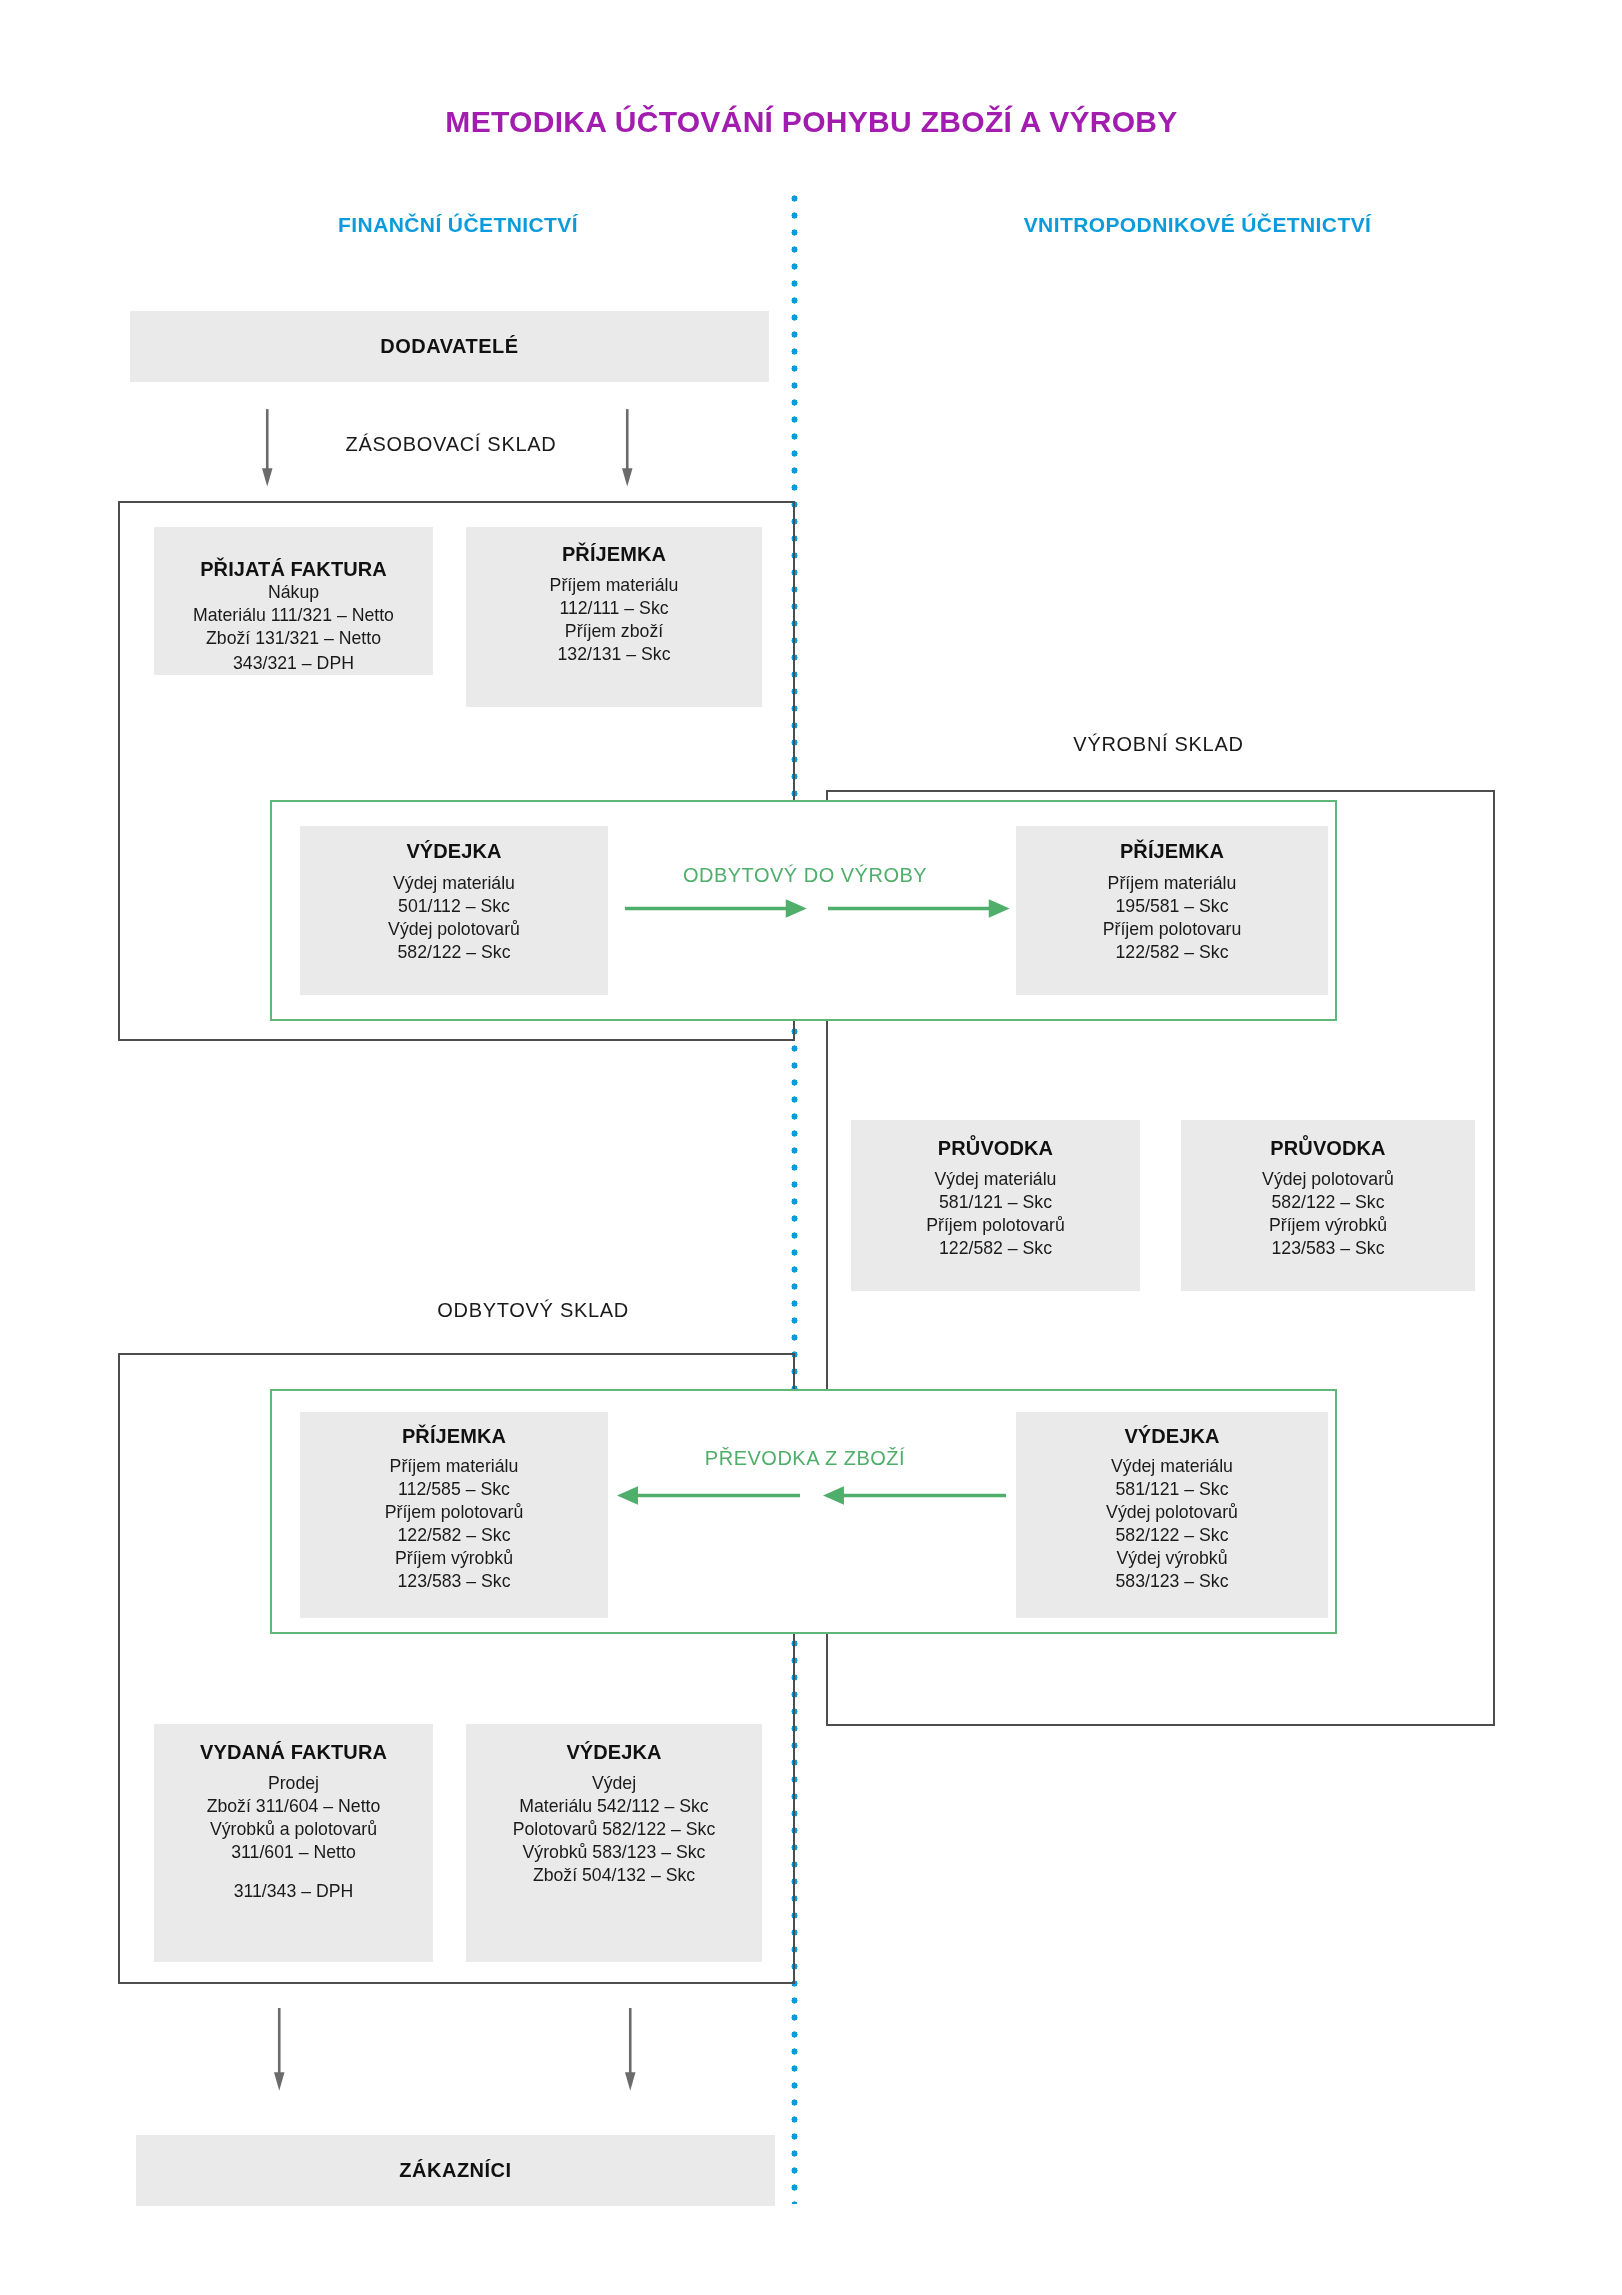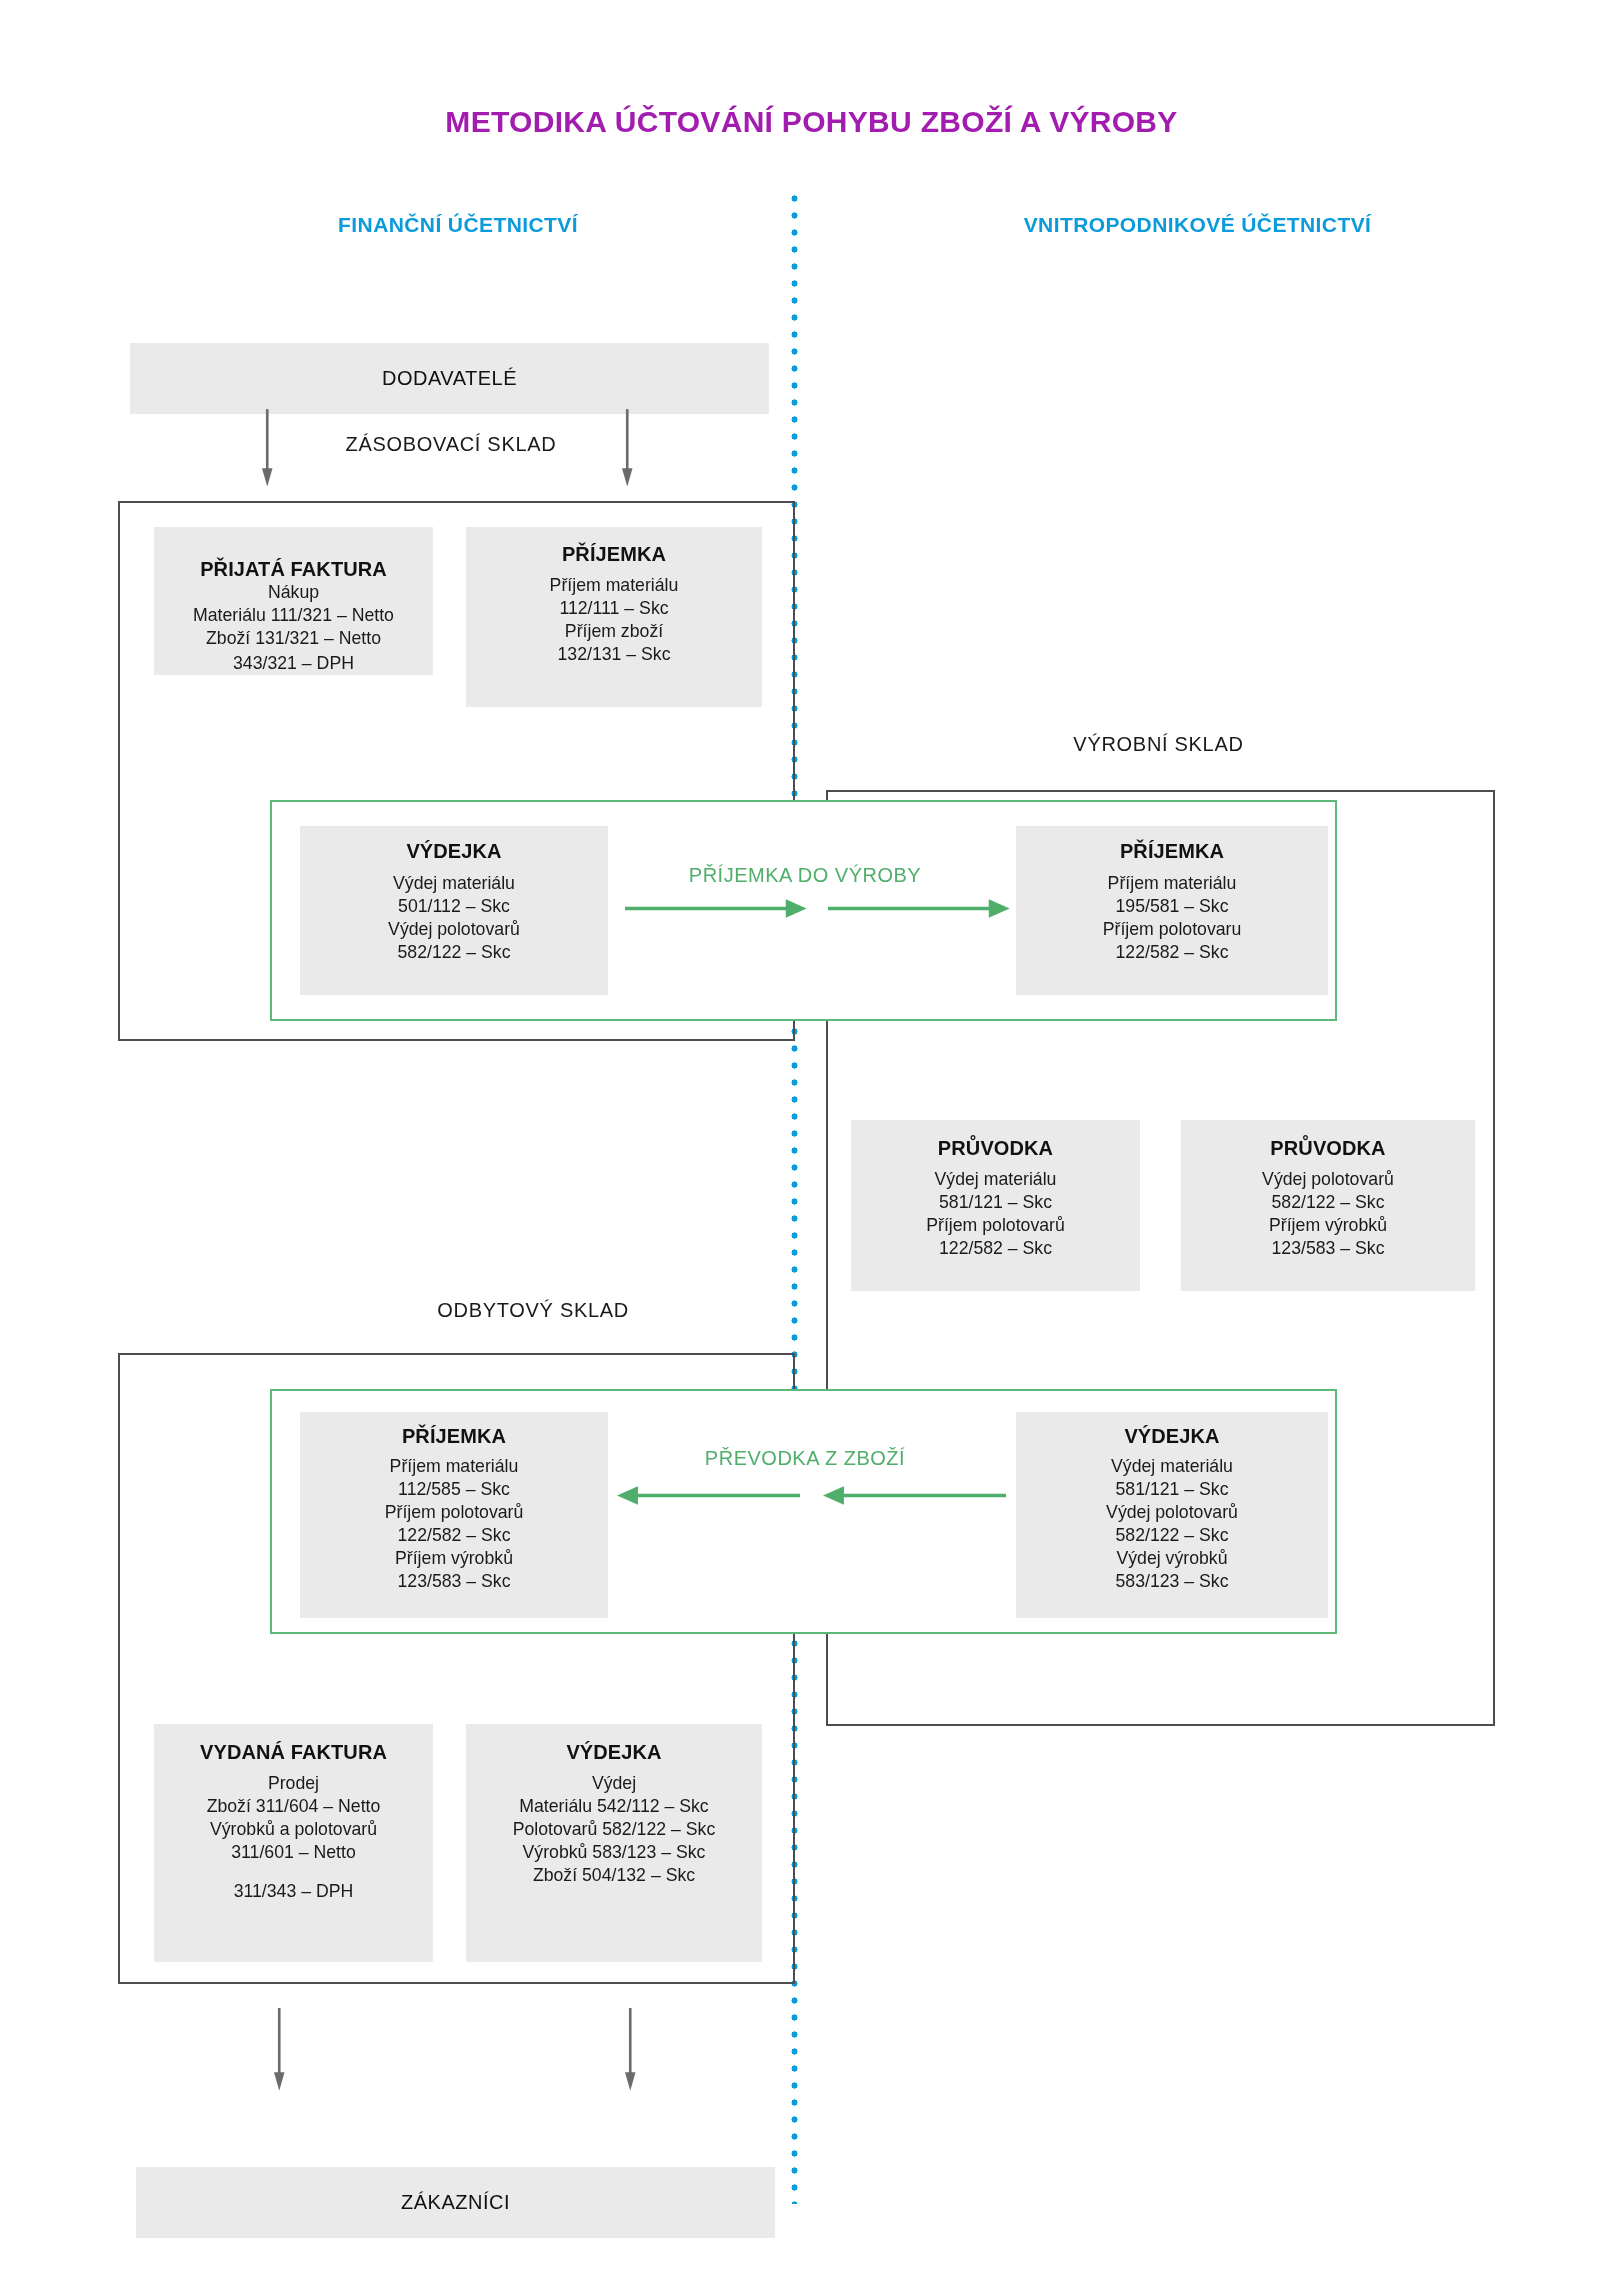--- a/index.html
+++ b/index.html
@@ -71,24 +71,23 @@
   }
   .gbox .b-gap{height:15.7px;}
 
   
   .banner{
     background:#EAEAEA;
     display:flex;
     align-items:center;
     justify-content:center;
     font-size:20px;
-    font-weight:400;
+    font-weight:700;
     letter-spacing:0.5px;
     color:#111;
-    margin-top:32px;
   }
 
   
   .frame{
     border:2.6px solid #4D4D4D;
     background:transparent;
   }
   
   .gframe{
     border:2.6px solid #5FB878;
@@ -171,21 +170,21 @@
 
   <div class="abs gbox" style="left:300px;top:826px;width:308px;height:169px;padding-top:14.4px;">
     <div class="b-title">VÝDEJKA</div>
     <div style="height:9.2px"></div>
     <div class="b-line">Výdej materiálu</div>
     <div class="b-line">501/112 – Skc</div>
     <div class="b-line">Výdej polotovarů</div>
     <div class="b-line">582/122 – Skc</div>
   </div>
 
-  <div class="abs transfer-label" style="left:622px;top:864px;width:366px;">PŘÍJEMKA  DO VÝROBY</div>
+  <div class="abs transfer-label" style="left:622px;top:864px;width:366px;">ODBYTOVÝ  DO VÝROBY</div>
 
   <svg class="abs" style="left:625px;top:898px;width:183px;height:21px;" viewBox="0 0 280 32">
     <line x1="0" y1="16" x2="250" y2="16" stroke="#4FAE6A" stroke-width="5"></line>
     <polygon points="278,16 246,2 246,30" fill="#4FAE6A"></polygon>
   </svg>
   <svg class="abs" style="left:828px;top:898px;width:183px;height:21px;" viewBox="0 0 280 32">
     <line x1="0" y1="16" x2="250" y2="16" stroke="#4FAE6A" stroke-width="5"></line>
     <polygon points="278,16 246,2 246,30" fill="#4FAE6A"></polygon>
   </svg>
 

